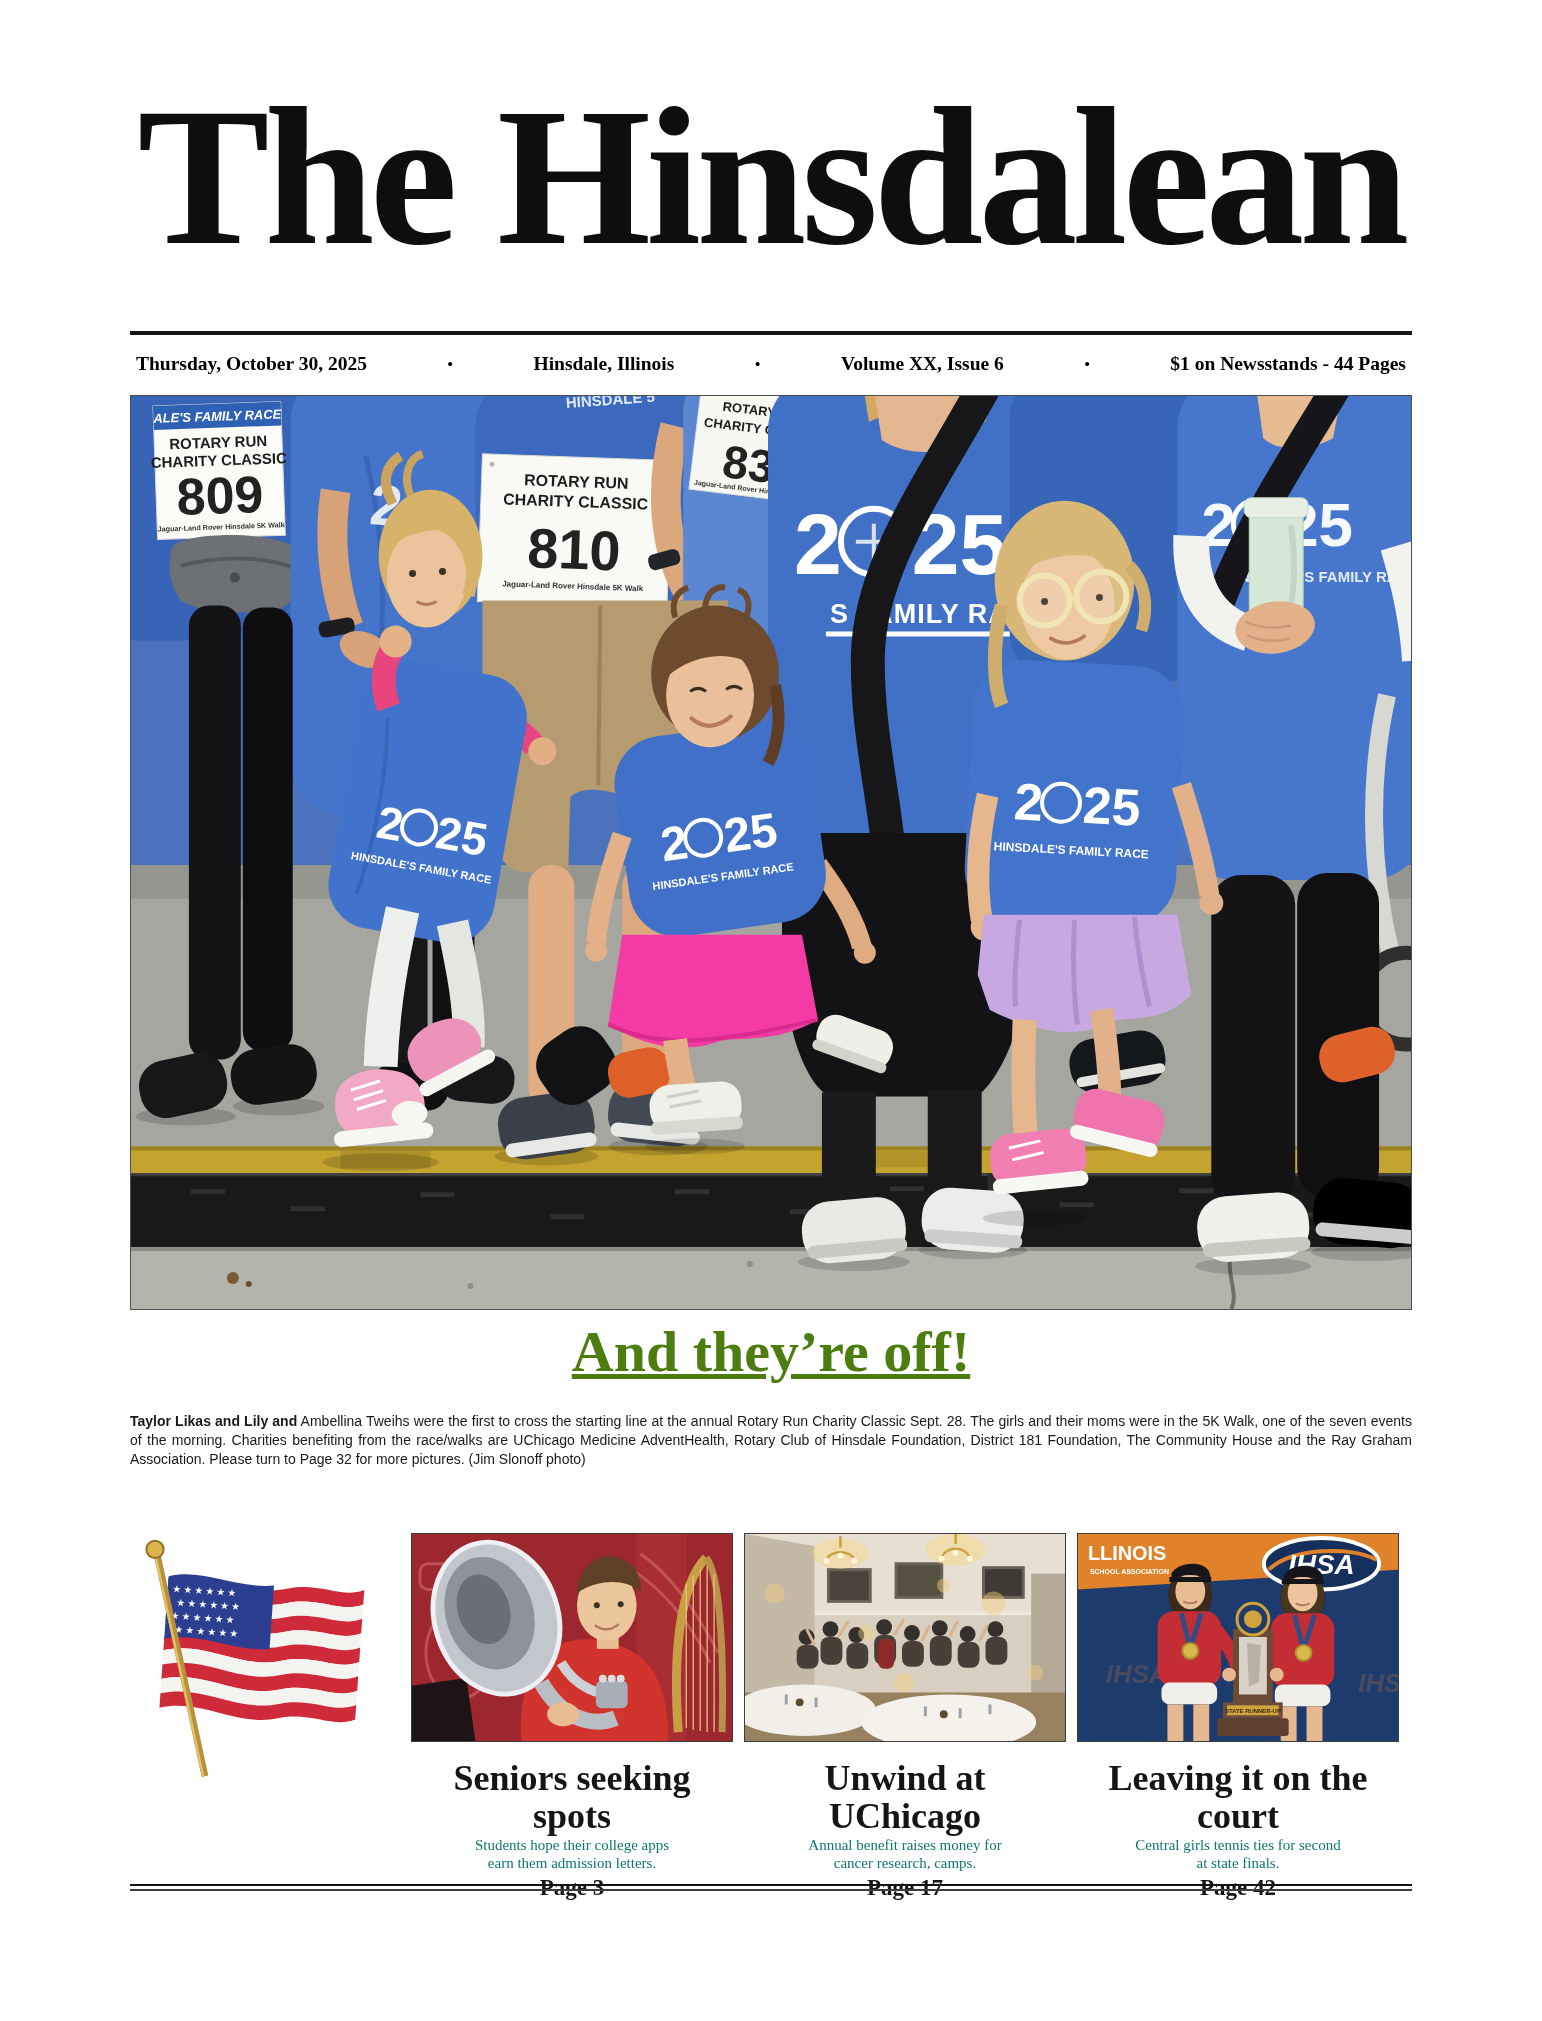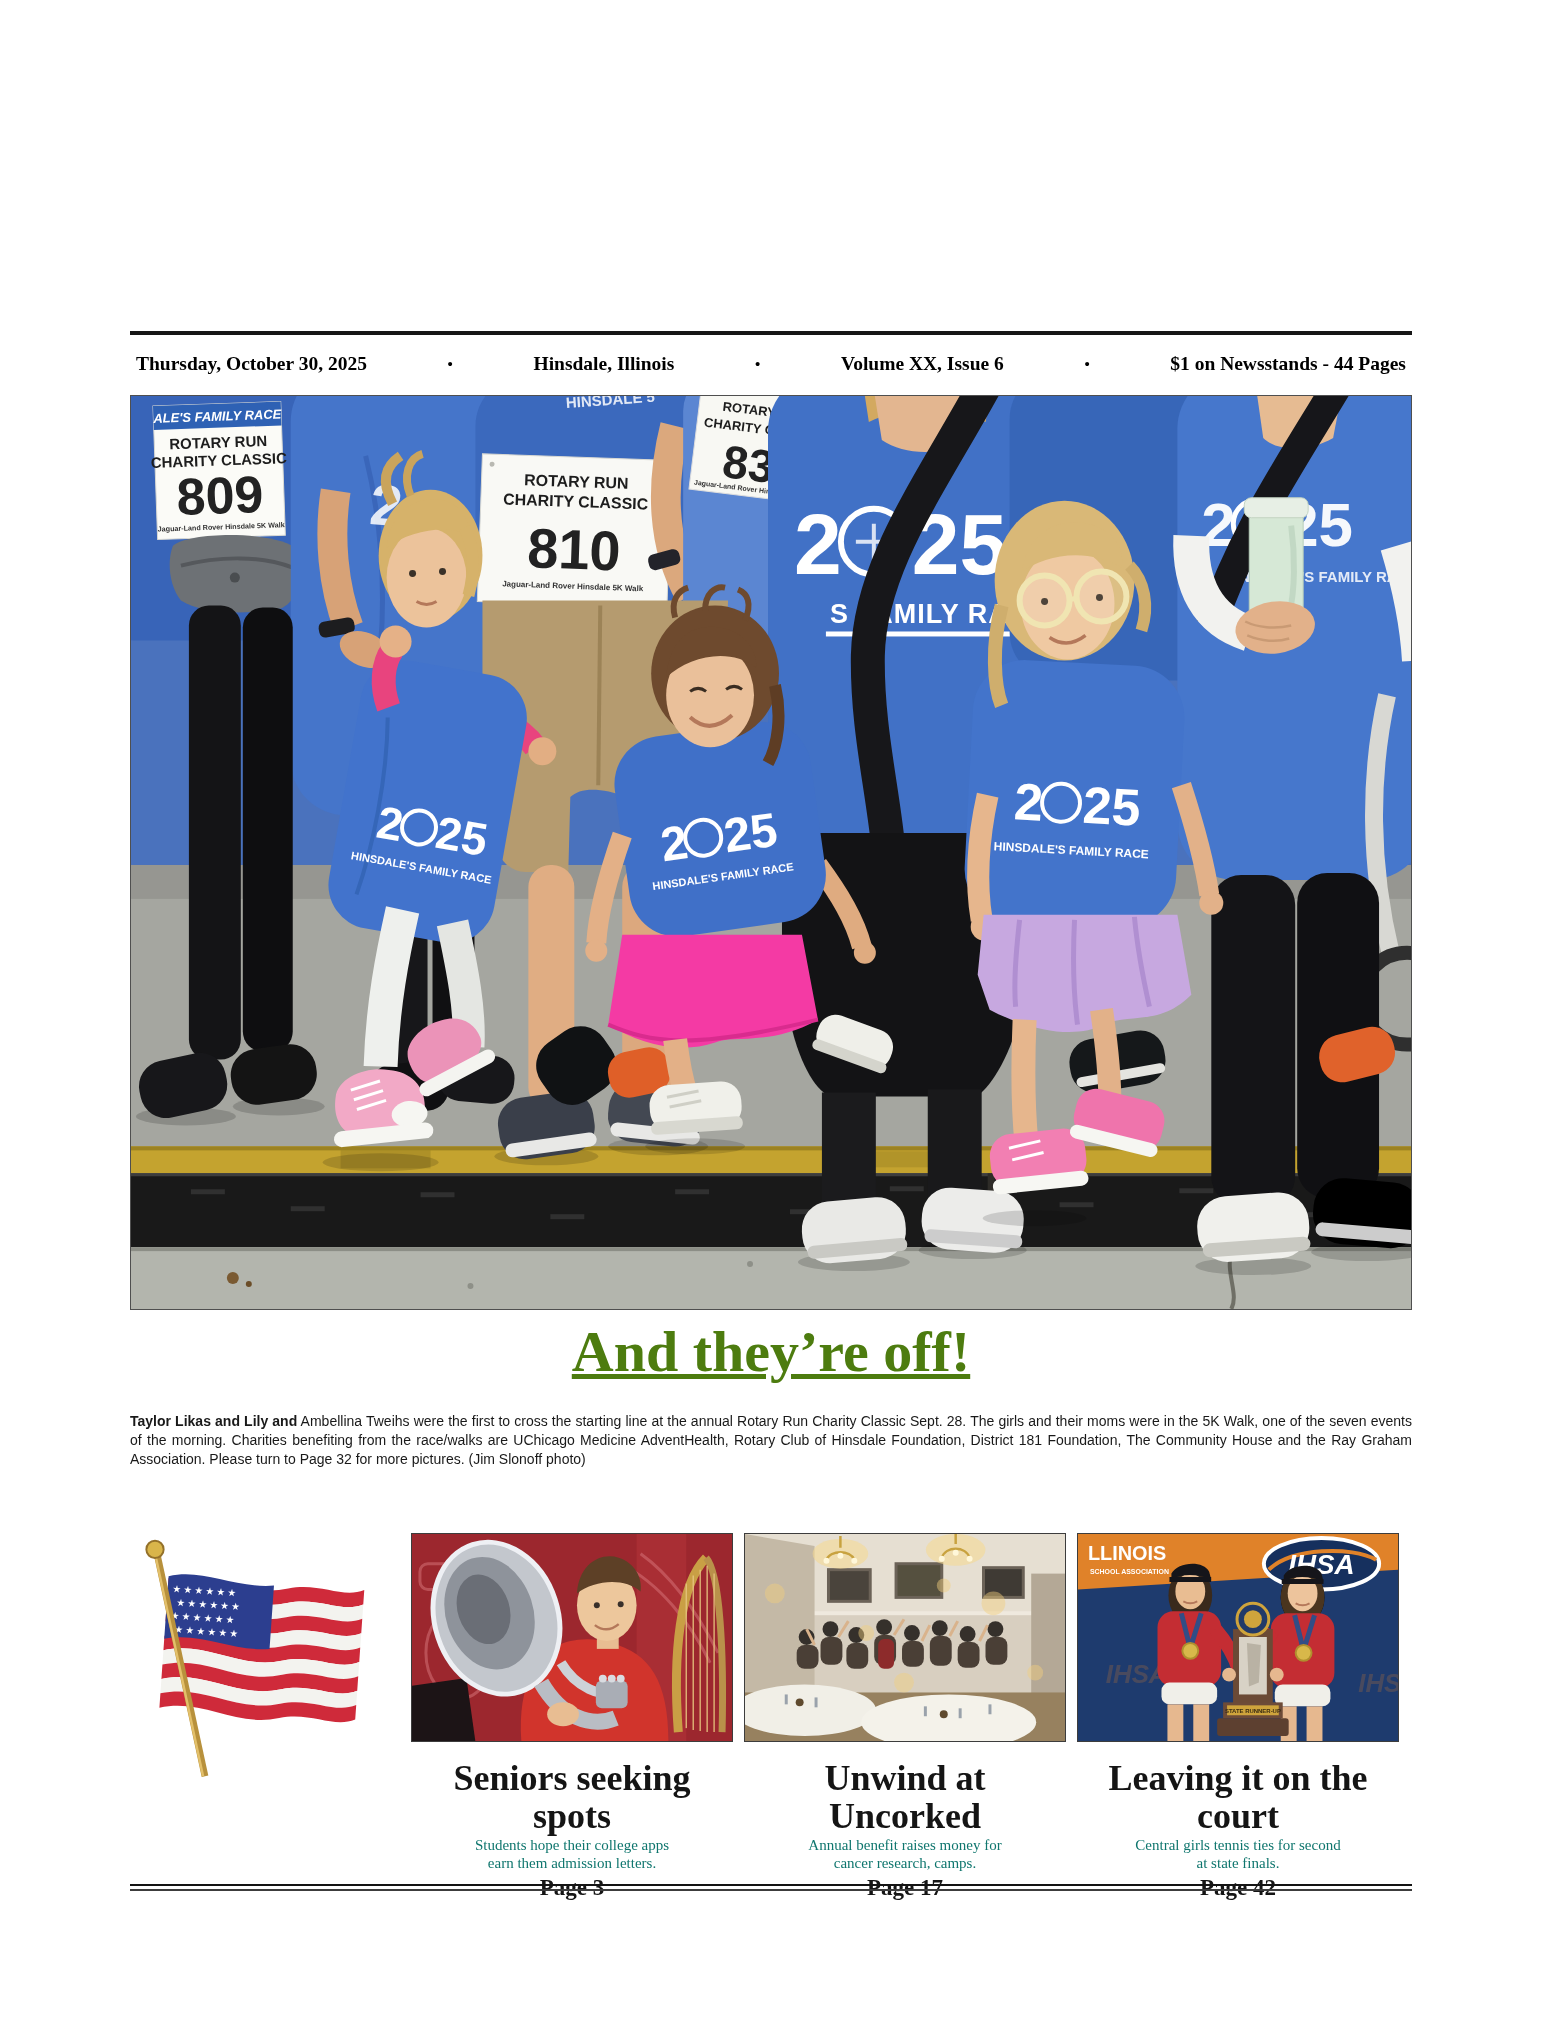--- a/index.html
+++ b/index.html
@@ -42,20 +42,23 @@
   .rule-bottom{position:absolute;top:1884px;left:130px;width:1282px;height:3px;
                border-top:2px solid #141414;border-bottom:2px solid #3c3c3c;}
 
   .svg-sans{font-family:"Liberation Sans",sans-serif;}
 </style>
 </head>
 <body>
 
 <div class="page">
 
+  <div class="content masthead" style="position:absolute;">
+    <div class="mast-title">The Hinsdalean</div>
+  </div>
 
   <div class="rule-top"></div>
 
   <div class="content dateline" style="position:absolute;">
     <span>Thursday, October 30, 2025</span>
     <span class="dl-bullet">•</span>
     <span>Hinsdale, Illinois</span>
     <span class="dl-bullet">•</span>
     <span>Volume XX, Issue 6</span>
     <span class="dl-bullet">•</span>
@@ -538,21 +541,21 @@
           <g fill="#f2cf7e" opacity="0.45">
             <circle cx="30" cy="60" r="10"></circle>
               <circle cx="122" cy="100" r="8"></circle>
               <circle cx="250" cy="70" r="12"></circle>
             <circle cx="160" cy="150" r="10"></circle>
               <circle cx="292" cy="140" r="8"></circle>
               <circle cx="200" cy="52" r="7"></circle>
           </g>
         </svg>
       </div>
-      <div class="t-title">Unwind at Uncorked</div>
+      <div class="t-title">Unwind at UChicago</div>
       <div class="t-desc">Annual benefit raises money for</div>
       <div class="t-desc">cancer research, camps.</div>
       <div class="t-page">Page 17</div>
     </div>
 
     <div class="teaser-col">
       <div class="teaser-photo">
         <svg viewBox="0 0 322 209" preserveAspectRatio="none">
           <rect width="322" height="209" fill="#1e3b6e"></rect>
           <polygon points="0,0 322,0 322,36 0,56" fill="#e08229"></polygon>

